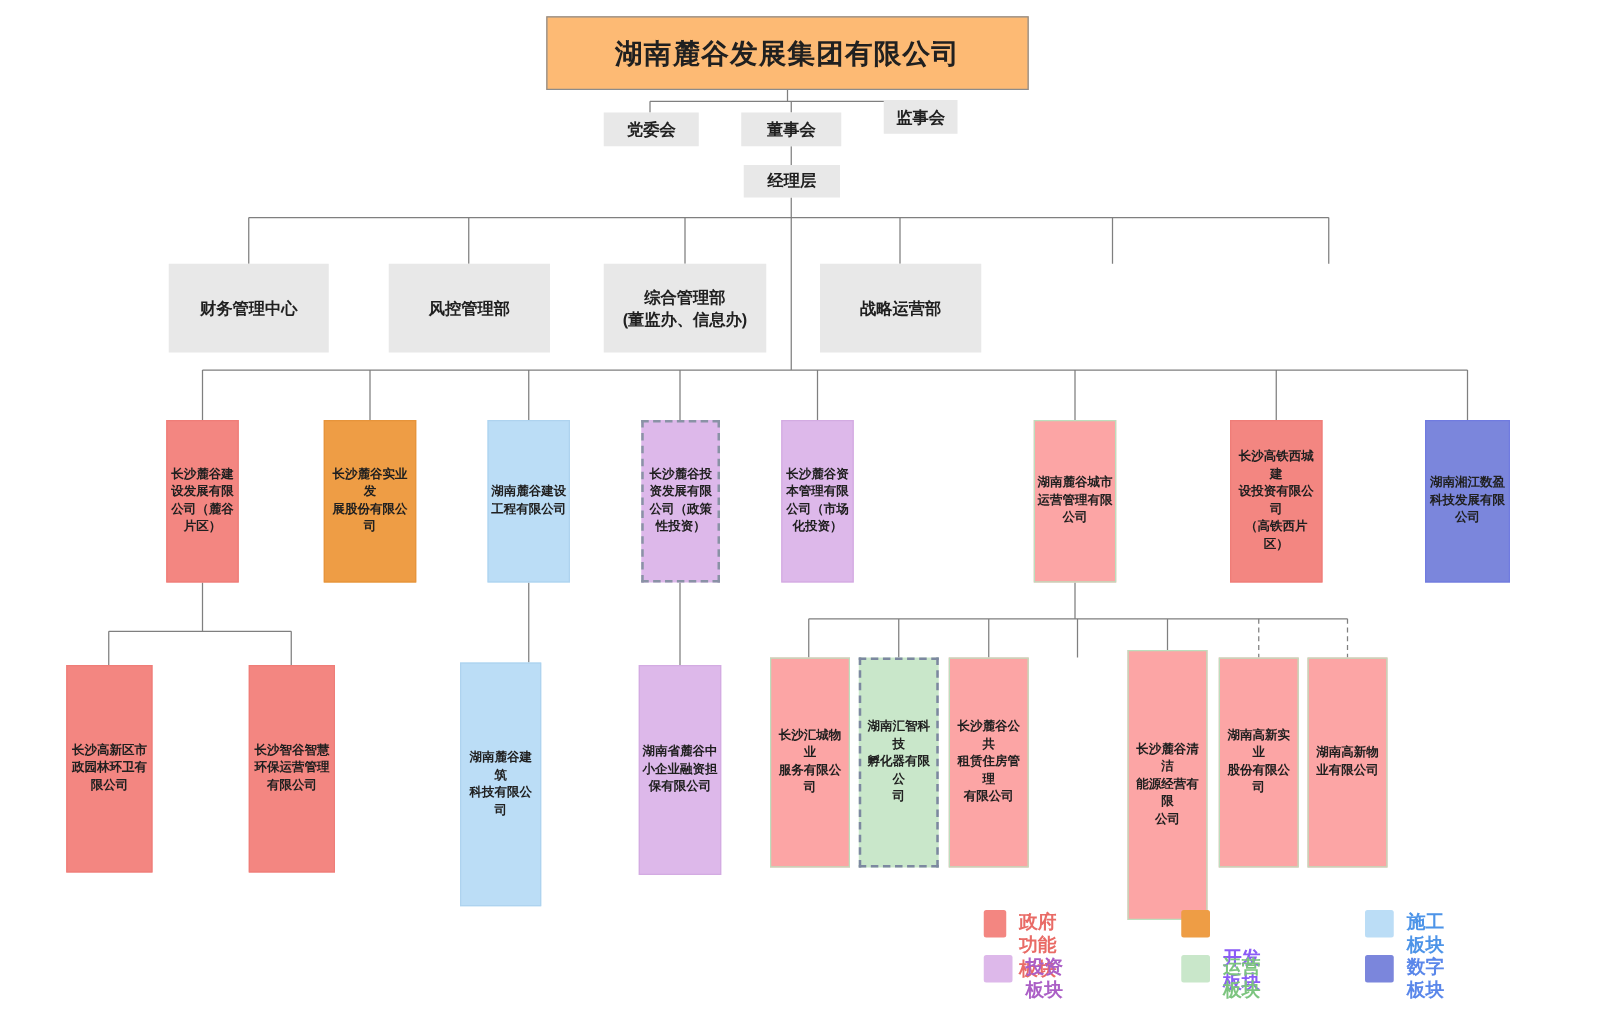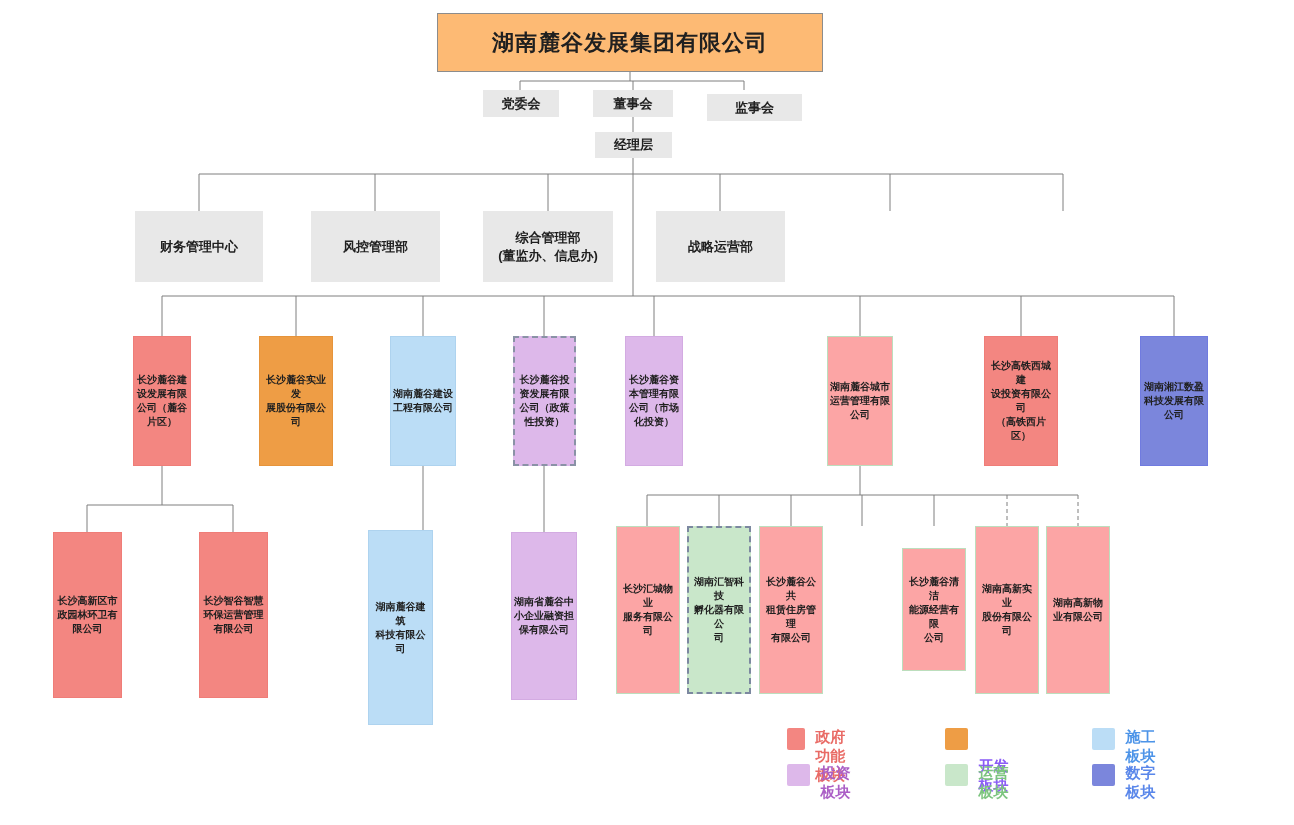--- a/index.html
+++ b/index.html
@@ -45,21 +45,21 @@
     <path d="M162 466 V505 M87 505 H233 M87 505 V532 M233 505 V532"></path>
     <path d="M423 466 V530 M544 466 V532"></path>
     <path d="M860 466 V495 M647 495 H1078 M647 495 V526 M719 495 V526 M791 495 V526 M862 495 V526 M934 495 V526"></path>
     <path stroke-dasharray="4 3" d="M1007 495 V526 M1078 495 V526"></path>
   </svg>
 
   <div class="node title-node" style="left:437px;top:13px;width:386px;height:59px">湖南麓谷发展集团有限公司</div>
 
   <div class="node gray-node" style="left:483px;top:90px;width:76px;height:27px">党委会</div>
   <div class="node gray-node" style="left:593px;top:90px;width:80px;height:27px">董事会</div>
-  <div class="node gray-node" style="left:707px;top:94px;width:95px;height:27px">监事会</div>
+  <div class="node gray-node" style="left:707px;top:80px;width:59px;height:27px">监事会</div>
 
   <div class="node gray-node" style="left:595px;top:132px;width:77px;height:26px">经理层</div>
 
   <div class="node gray-node" style="left:135px;top:211px;width:128px;height:71px">财务管理中心</div>
   <div class="node gray-node" style="left:311px;top:211px;width:129px;height:71px">风控管理部</div>
   <div class="node gray-node" style="left:483px;top:211px;width:130px;height:71px">综合管理部
 (董监办、信息办)</div>
   <div class="node gray-node" style="left:656px;top:211px;width:129px;height:71px">战略运营部</div>
 
   <div class="node company-node blk-gov" style="left:133px;top:336px;width:58px;height:130px">长沙麓谷建
@@ -100,21 +100,21 @@
 小企业融资担
 保有限公司</div>
   <div class="node company-node blk-opr" style="left:616px;top:526px;width:64px;height:168px">长沙汇城物业
 服务有限公司</div>
   <div class="node company-node blk-opr-dashed" style="left:687px;top:526px;width:64px;height:168px">湖南汇智科技
 孵化器有限公
 司</div>
   <div class="node company-node blk-opr" style="left:759px;top:526px;width:64px;height:168px">长沙麓谷公共
 租赁住房管理
 有限公司</div>
-  <div class="node company-node blk-opr" style="left:902px;top:548px;width:64px;height:123px">长沙麓谷清洁
+  <div class="node company-node blk-opr" style="left:902px;top:520px;width:64px;height:216px">长沙麓谷清洁
 能源经营有限
 公司</div>
   <div class="node company-node blk-opr" style="left:975px;top:526px;width:64px;height:168px">湖南高新实业
 股份有限公司</div>
   <div class="node company-node blk-opr" style="left:1046px;top:526px;width:64px;height:168px">湖南高新物
 业有限公司</div>
 
   <div class="legend">
     <div class="legend-item" style="left:787px;top:728px">
       <div class="legend-swatch" style="background:#f38681"></div>

